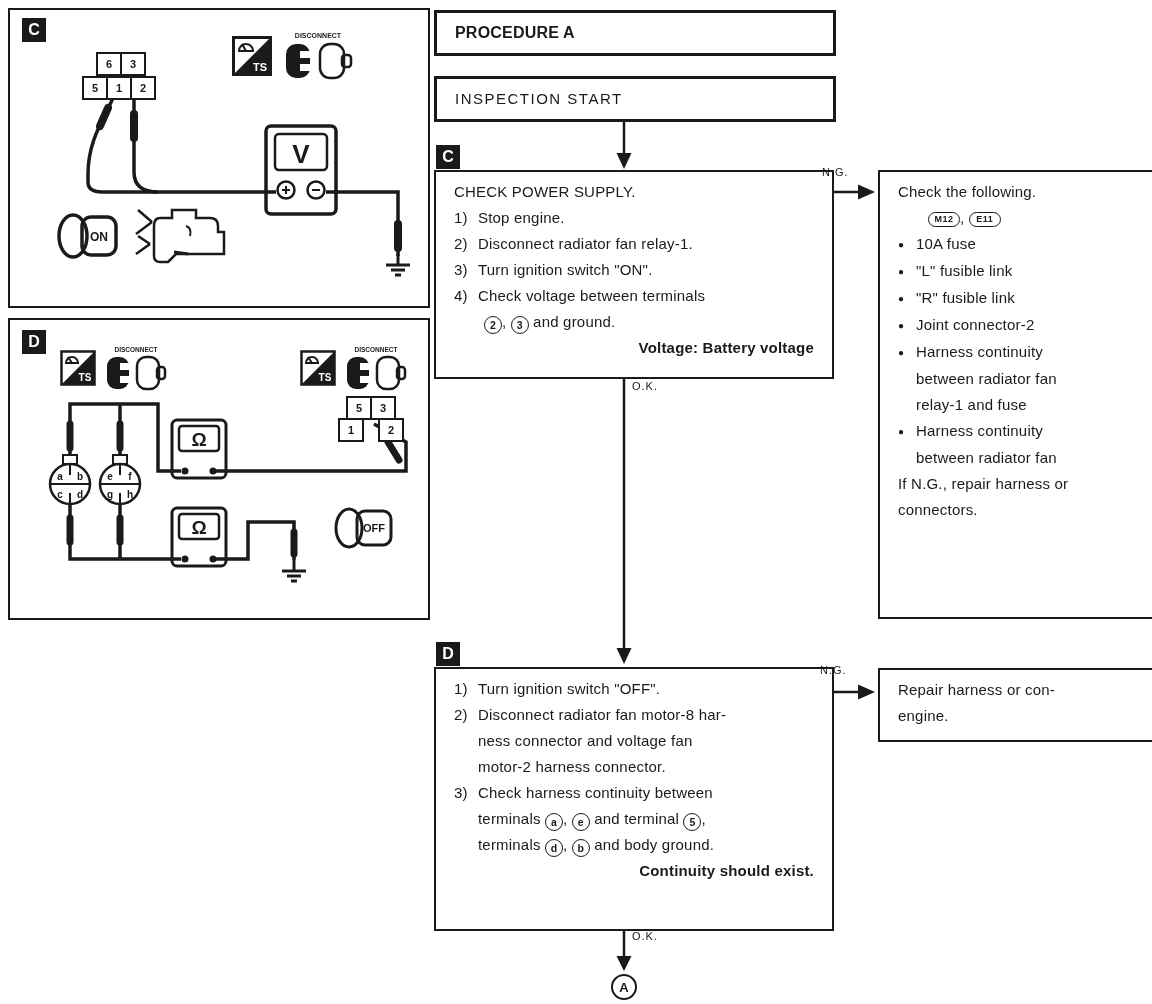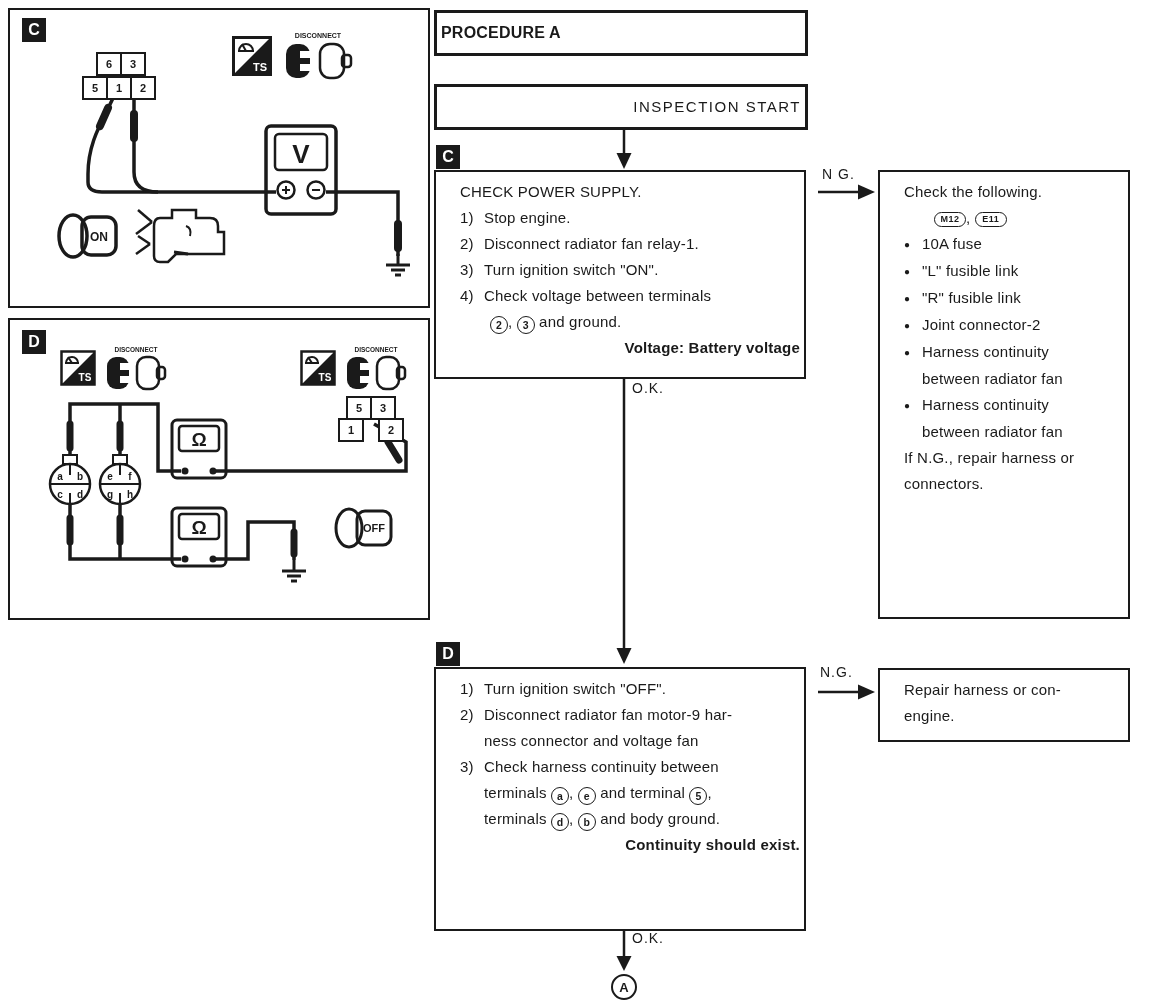--- a/index.html
+++ b/index.html
@@ -10,37 +10,37 @@
   .fillink{fill:#1a1a1a;}
   
   .panel{position:absolute;border:2.5px solid #1a1a1a;background:#fff;}
   .panel > *{position:absolute;}
   .tag{position:absolute;width:24px;height:24px;background:#1a1a1a;color:#fff;
        font-weight:bold;font-size:16px;display:flex;align-items:center;justify-content:center;}
   .pin{position:absolute;width:22px;height:20px;border:2px solid #1a1a1a;background:#fff;
        font-size:11px;font-weight:bold;display:flex;align-items:center;justify-content:center;}
   
   .fbox{position:absolute;border:2.5px solid #1a1a1a;background:#fff;z-index:3;
-        padding:7px 4px;font-size:15px;line-height:26px;letter-spacing:.2px;}
+        padding:7px 18px;font-size:15px;line-height:26px;letter-spacing:.2px;}
   .hbox{border-width:3px;display:flex;align-items:center;}
-  .ln{white-space:nowrap;margin-left:20px;}
+  .ln{white-space:nowrap;}
   .num{display:inline-block;width:24px;}
   .ind1{padding-left:24px;}
   .ind2{padding-left:30px;}
   .bold{font-weight:bold;text-align:right;}
   .circ{display:inline-flex;width:16px;height:16px;border:1.5px solid #1a1a1a;border-radius:50%;
         align-items:center;justify-content:center;font-size:10.5px;font-weight:bold;
         vertical-align:-2px;line-height:1;}
   .bu{display:inline-block;width:18px;font-size:10px;vertical-align:1px;}
   .cont{padding-left:18px;}
   .indb{padding-left:30px;}
   .oval{display:inline-block;min-width:24px;text-align:center;border:1.5px solid #1a1a1a;
         border-radius:9px;font-size:9px;font-weight:bold;line-height:13px;padding:0 3px;
         vertical-align:1px;letter-spacing:.5px;}
-  .lbl{position:absolute;font-size:14px;letter-spacing:1px;z-index:4;}
+  .lbl{position:absolute;font-size:11px;letter-spacing:1px;z-index:4;}
   #arrows{position:absolute;left:0;top:0;z-index:2;}
   .endc{position:absolute;width:22px;height:22px;border:2.5px solid #1a1a1a;border-radius:50%;
         display:flex;align-items:center;justify-content:center;font-weight:bold;font-size:13px;z-index:4;}
 </style>
 </head>
 <body>
 
 <div id="page">
 
   <div class="panel" style="left:8px;top:8px;width:418px;height:296px">
@@ -239,21 +239,21 @@
     <line class="stroke" stroke-width="2.5" x1="818" y1="692" x2="860" y2="692"></line>
     <polygon class="fillink" points="858,684.5 858,699.5 875,692"></polygon>
     <line class="stroke" stroke-width="2.5" x1="624" y1="929" x2="624" y2="958"></line>
     <polygon class="fillink" points="616.5,956 631.5,956 624,971"></polygon>
   </svg>
 
   <div class="fbox hbox" style="left:434px;top:10px;width:360px;height:26px;font-weight:bold;font-size:16px">
     <span>PROCEDURE A</span>
   </div>
 
-  <div class="fbox hbox" style="left:434px;top:84px;width:360px;height:26px;justify-content:flex-end;letter-spacing:1.5px">
+  <div class="fbox hbox" style="left:434px;top:76px;width:360px;height:26px;justify-content:flex-start;letter-spacing:1.5px">
     <span>INSPECTION START</span>
   </div>
 
   <div class="tag" style="left:436px;top:145px;z-index:4">C</div>
 
   <div class="fbox" style="left:434px;top:170px;width:360px;height:191px">
     <div class="ln">CHECK POWER SUPPLY.</div>
     <div class="ln"><span class="num">1)</span><span>Stop engine.</span></div>
     <div class="ln"><span class="num">2)</span><span>Disconnect radiator fan relay-1.</span></div>
     <div class="ln"><span class="num">3)</span><span>Turn ignition switch "ON".</span></div>
@@ -272,32 +272,34 @@
     <div class="ln indb">
       <span class="oval">M12</span><span>,</span>
       <span class="oval">E11</span>
     </div>
     <div class="ln"><span class="bu">●</span><span>10A fuse</span></div>
     <div class="ln"><span class="bu">●</span><span>"L" fusible link</span></div>
     <div class="ln"><span class="bu">●</span><span>"R" fusible link</span></div>
     <div class="ln"><span class="bu">●</span><span>Joint connector-2</span></div>
     <div class="ln"><span class="bu">●</span><span>Harness continuity</span></div>
     <div class="ln cont">between radiator fan</div>
+    <div class="ln cont">relay-1 and fuse</div>
     <div class="ln"><span class="bu">●</span><span>Harness continuity</span></div>
     <div class="ln cont">between radiator fan</div>
     <div class="ln">If N.G., repair harness or</div>
     <div class="ln">connectors.</div>
   </div>
 
   <div class="tag" style="left:436px;top:642px;z-index:4">D</div>
 
   <div class="fbox" style="left:434px;top:667px;width:360px;height:246px">
     <div class="ln"><span class="num">1)</span><span>Turn ignition switch "OFF".</span></div>
-    <div class="ln"><span class="num">2)</span><span>Disconnect radiator fan motor-9 har-</span></div>
+    <div class="ln"><span class="num">2)</span><span>Disconnect radiator fan motor-8 har-</span></div>
     <div class="ln ind1">ness connector and voltage fan</div>
+    <div class="ln ind1">motor-2 harness connector.</div>
     <div class="ln"><span class="num">3)</span><span>Check harness continuity between</span></div>
     <div class="ln ind1">
       <span>terminals </span><span class="circ">a</span><span>, </span><span class="circ">e</span><span> and terminal </span><span class="circ">5</span><span>,</span>
     </div>
     <div class="ln ind1">
       <span>terminals </span><span class="circ">d</span><span>, </span><span class="circ">b</span><span> and body ground.</span>
     </div>
     <div class="ln ind1 bold">Continuity should exist.</div>
   </div>
 

